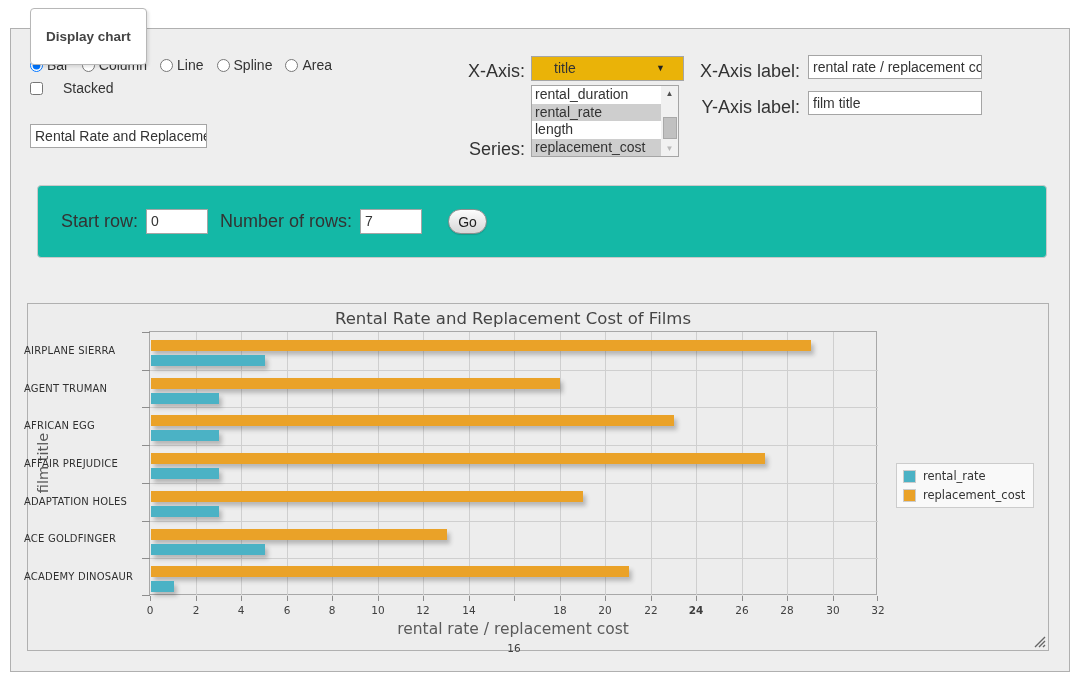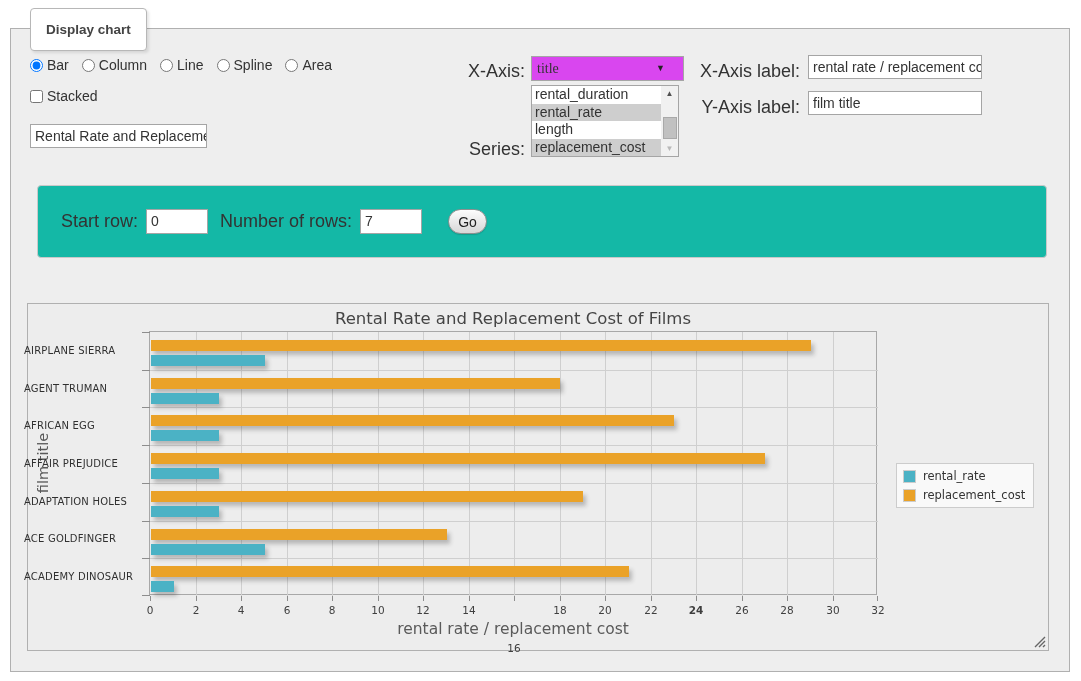--- a/index.html
+++ b/index.html
@@ -9,51 +9,51 @@
     font-family:"Liberation Sans", sans-serif; color:#333; overflow:hidden;
   }
   .abs { position:absolute; }
 
   
   .fieldset {
     left:10px; top:28px; width:1060px; height:644px;
     background:#eeeeee; border:1px solid #b0b0b0;
   }
   .legend-box {
-    left:30px; top:8px; padding:13px 15px;
+    left:30px; top:8px; padding:20px 15px;
     background:#ffffff; border:1px solid #b7b7b7; border-radius:4px;
     font-size:13.5px; font-weight:bold; color:#444;
     box-shadow:2px 2px 3px rgba(0,0,0,0.10); z-index:5;
   }
 
   
   .ctl-label { font-size:18px; color:#333; }
   .radio-row { left:30px; top:57px; display:flex; gap:13px; align-items:center; font-size:14px; }
   .radio-item { display:flex; align-items:center; gap:4px; }
   .radio-item input { width:13px; height:13px; margin:0; }
-  .check-row { left:30px; top:88px; display:flex; align-items:center; gap:4px; font-size:14px; }
+  .check-row { left:30px; top:80px; display:flex; align-items:center; gap:20px; font-size:14px; }
   .check-row input { width:13px; height:13px; margin:0; }
 
   .txt-input {
     background:#fff; border:1px solid #a5a5a5; font-size:14px; color:#333;
     padding:0 4px; font-family:"Liberation Sans", sans-serif;
     white-space:nowrap; overflow:hidden;
   }
   .title-input { left:30px; top:124px; width:177px; height:24px; line-height:22px; }
 
   .lbl-xaxis  { left:430px; top:61px;  width:95px;  text-align:right; }
   .lbl-series { left:430px; top:139px; width:95px;  text-align:right; }
   .lbl-xal    { left:688px; top:61px;  width:112px; text-align:right; }
   .lbl-yal    { left:688px; top:97px;  width:112px; text-align:right; }
 
   .select-box {
     left:531px; top:56px; width:153px; height:25px;
-    background:#d946ef; border:1px solid #a5a5a5;
-    font-size:14px; line-height:23px; padding:0 18px 0 5px;
-    display:flex; align-items:center; justify-content:space-between;font-family:Liberation Serif, serif;
+    background:#eab308; border:1px solid #a5a5a5;
+    font-size:14px; line-height:23px; padding:0 18px 0 22px;
+    display:flex; align-items:center; justify-content:space-between;
   }
   .select-box .arrow { font-size:9px; color:#222; }
 
   .listbox {
     left:531px; top:85px; width:148px; height:72px;
     background:#fff; border:1px solid #a5a5a5; overflow:hidden;
   }
   .listbox .opt {
     height:17.5px; line-height:17.5px; font-size:14px; padding:0 3px;
     margin-right:17px; white-space:nowrap; overflow:hidden;

